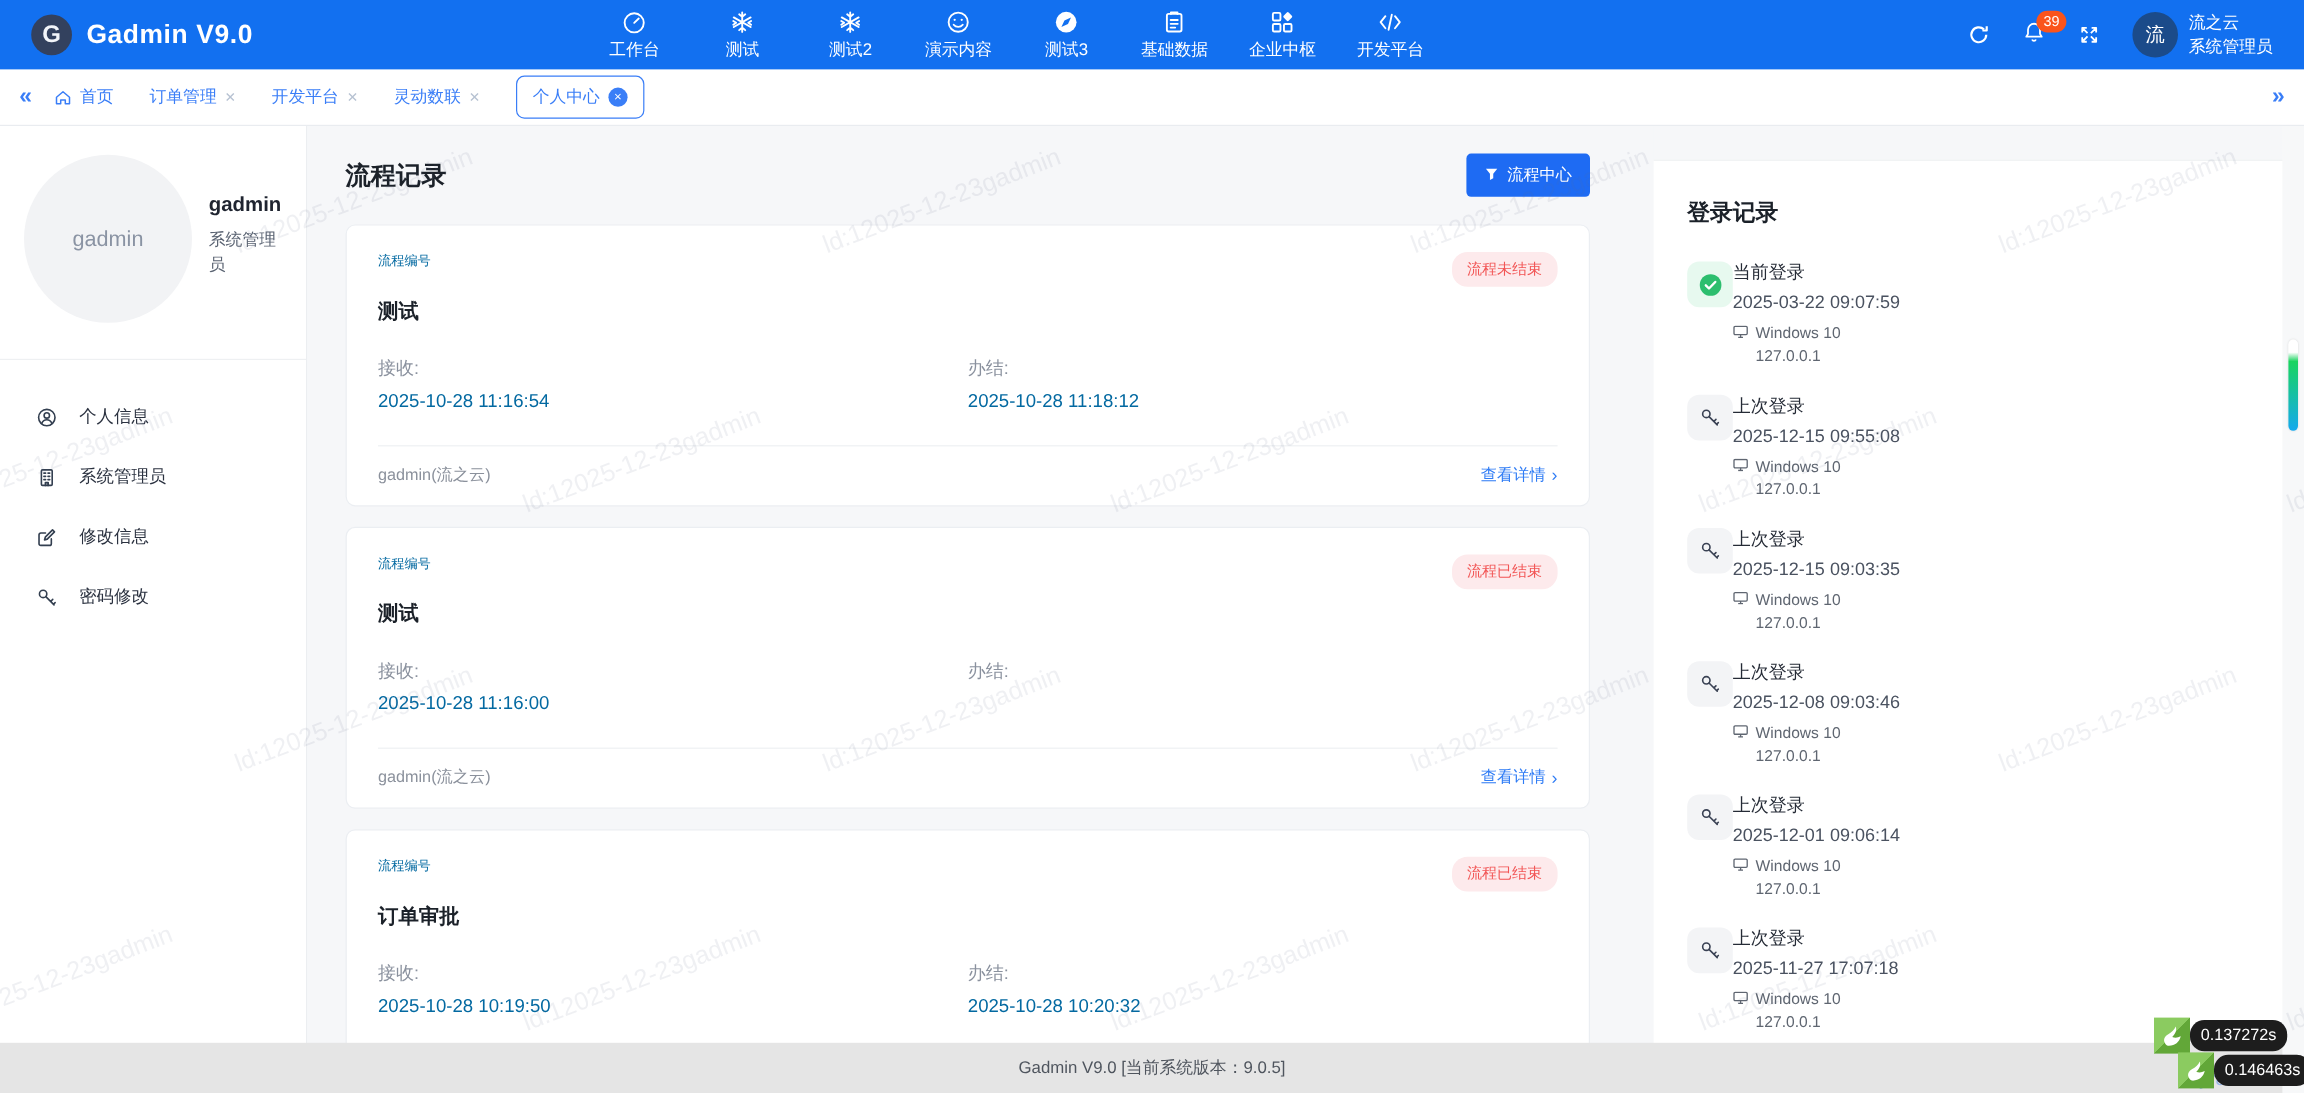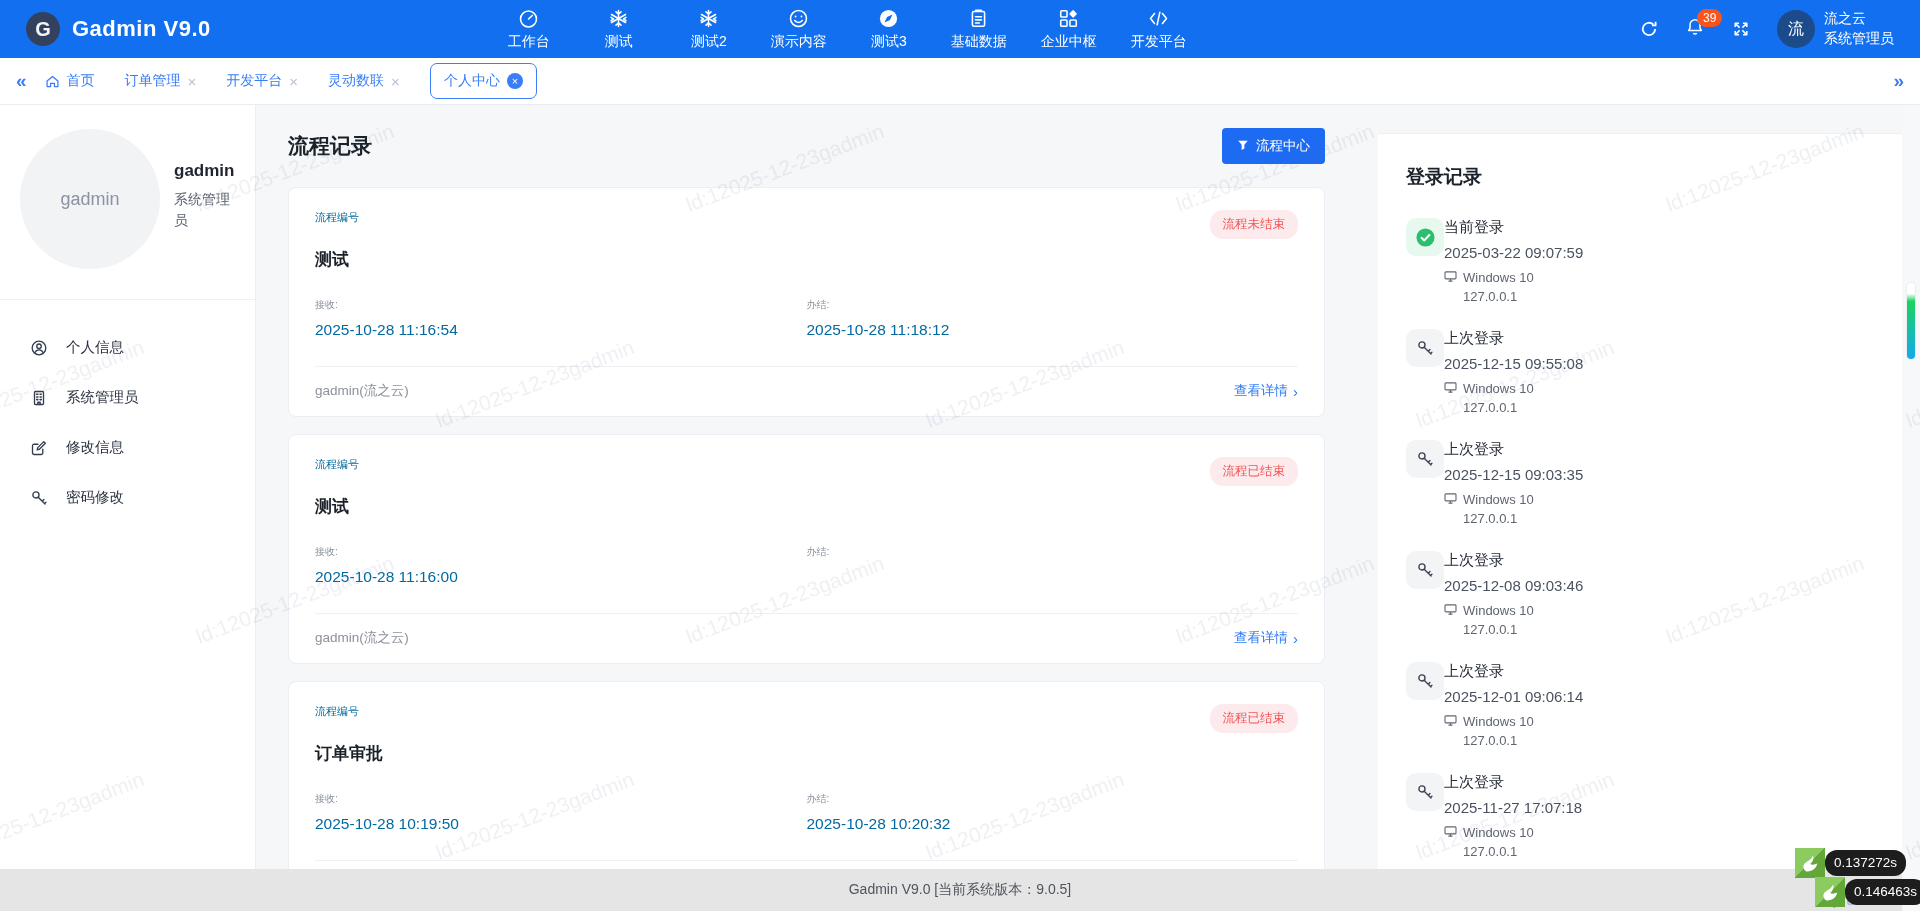--- a/index.html
+++ b/index.html
@@ -55,21 +55,21 @@
   .page-title { font-size:21px; font-weight:bold; color:#1b2129; }
   .filter-btn { display:inline-flex; align-items:center; gap:7px; background:#1e6bf3; color:#fff; border:none; border-radius:4px; padding:9px 15px; font-size:13.5px; cursor:pointer; font-family:inherit; }
   .cards { display:flex; flex-direction:column; gap:17px; }
   .card { background:#fff; border:1px solid #ebeef2; border-radius:8px; padding:22px 26px 0 26px; }
   .card-top { display:flex; justify-content:space-between; align-items:flex-start; }
   .code-label { font-size:11px; color:#0369a1;text-align:right; }
   .status-pill { background:#fdeaec; color:#f25555; font-size:12.5px; padding:6px 13px; border-radius:13px; }
   .card-title { font-size:17px; font-weight:bold; color:#1b2129; margin:9px 0 27px; }
   .card-fields { display:flex; }
   .field { width:50%; }
-  .f-label { font-size:10px; color:#8a919e; margin-bottom:9px; }
+  .f-label { font-size:15px; color:#8a919e; margin-bottom:9px; }
   .f-value { font-size:15.5px; color:#0369a1; }
   .card-divider { border-top:1px solid #eef0f3; margin-top:27px; }
   .card-footer { display:flex; justify-content:space-between; align-items:center; padding:15px 0 16px; }
   .owner { font-size:13.5px; color:#8b919c; }
   .detail-link { font-size:13.5px; color:#2f7cf5; cursor:pointer; display:inline-flex; align-items:center; gap:5px; }
   .detail-chev { font-size:15px; }
 
   
   .right-col { width:542px; flex:none; background:#f6f7f9; padding-top:28px; }
   .login-card { background:#fff; border-top:1px solid #eef0f2; height:100%; padding:22px 24px 0 28px; }

